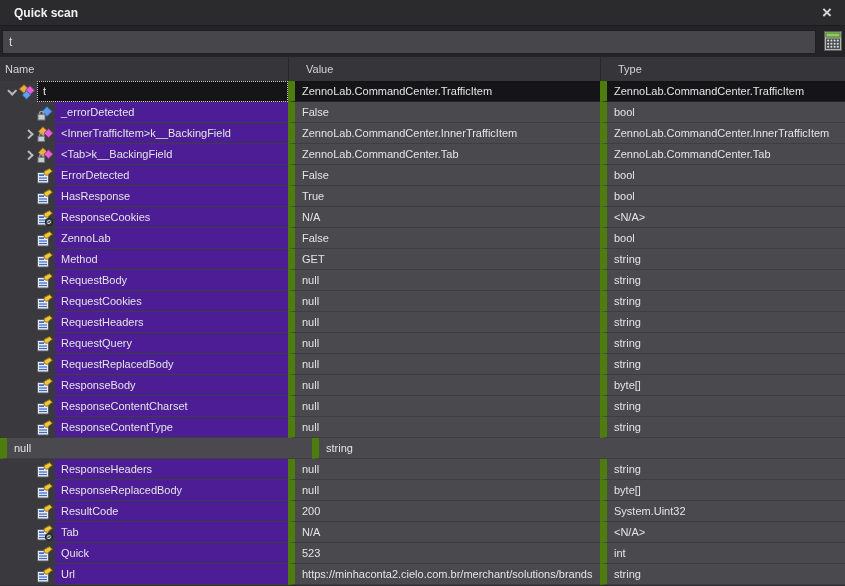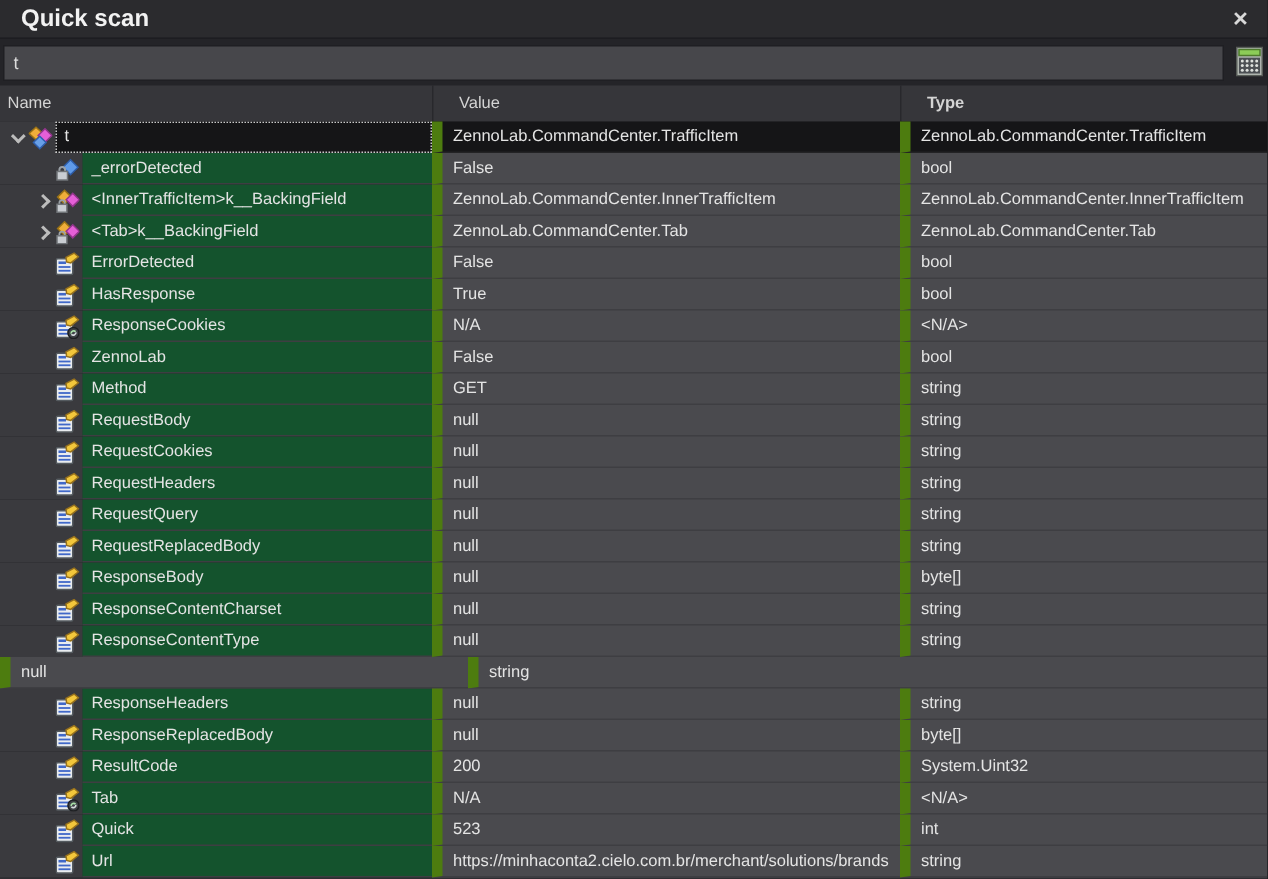--- a/index.html
+++ b/index.html
@@ -4,52 +4,52 @@
 <style>
   html,body{margin:0;padding:0;background:#1b1b1d;}
   #window{
     position:relative;width:845px;height:586px;overflow:hidden;
     background:#2e2e32;color:#e2e2e2;
     font-family:"Liberation Sans","DejaVu Sans",sans-serif;
     -webkit-font-smoothing:antialiased;
   }
   
   .titlebar{height:25px;background:#2b2b2e;display:flex;align-items:center;padding:0 8px 0 14px;}
-  .title{flex:1;font-size:16px;font-weight:bold;color:#f2f2f2;}
+  .title{flex:1;font-size:12px;font-weight:bold;color:#f2f2f2;}
   .close-btn{width:20px;height:20px;display:flex;align-items:center;justify-content:center;
     color:#d8d8d8;font-size:17px;font-weight:bold;line-height:1;}
   
   .searchbar{position:relative;height:32px;background:#242428;border-top:1px solid #1d1d21;}
   .search-input{
     position:absolute;left:2px;top:4px;width:814px;height:24px;box-sizing:border-box;
     background:#47474b;border:1px solid #1f1f23;color:#dcdcdc;
     font:12px "Liberation Sans","DejaVu Sans",sans-serif;padding:0 6px;outline:none;
   }
   .calc-btn{position:absolute;right:3px;top:5px;width:18px;height:20px;padding:0;border:0;background:transparent;}
   
   .grid{position:absolute;top:57px;left:0;right:0;bottom:0;}
   .ghead{display:flex;height:24px;background:#36363a;font-size:11px;color:#d4d4d4;}
   .hcell{box-sizing:border-box;padding:6px 0 0 17px;border-left:1px solid #28282c;overflow:hidden;}
   .hcell.c-name{width:288px;border-left:none;padding-left:5px;}
   .hcell.c-value{width:312px;}
-  .hcell.c-type{flex:1;font-weight:bold;}
+  .hcell.c-type{flex:1;}
   .gbody{font-size:11px;}
   .row{display:flex;height:21px;}
   .cell{box-sizing:border-box;white-space:nowrap;overflow:hidden;}
   .name{width:288px;display:flex;}
   .indent{background:#3a3a3e;display:flex;align-items:center;flex:0 0 auto;box-sizing:border-box;}
   .row.lvl0 .indent{width:37px;padding-left:3px;}
   .row.lvl1 .indent{width:55px;padding-left:21px;}
   .expander{width:16px;flex:0 0 16px;height:16px;display:flex;align-items:center;justify-content:center;}
   .chev{width:5px;height:5px;border-right:2px solid #bcbcbc;border-bottom:2px solid #bcbcbc;}
   .chev.down{transform:rotate(45deg) translateY(-1px);}
   .chev.right{transform:rotate(-45deg) translateX(-1px);}
   .icon{width:16px;height:16px;flex:0 0 16px;}
   .icon svg{display:block;}
-  .name-label{flex:1;background:#14532d;border-bottom:1px solid #3e3e42;padding:4px 0 0 6px;
+  .name-label{flex:1;background:#4c1d95;border-bottom:1px solid #3e3e42;padding:4px 0 0 6px;
     white-space:nowrap;overflow:hidden;color:#e4e4e4;}
   .value,.type{background:#4a4a4e;border-left:7px solid #4d7c0f;border-bottom:1px solid #3e3e42;
     padding:4px 0 0 7px;color:#e4e4e4;}
   .value{width:312px;}
   .type{flex:1;}
   .row.selected .name-label,.row.selected .value,.row.selected .type{
     background:#151517;border-bottom-color:#232325;}
   .row.selected .name-label{outline:1px dotted #cacaca;outline-offset:-1px;}
 </style>
 </head>

